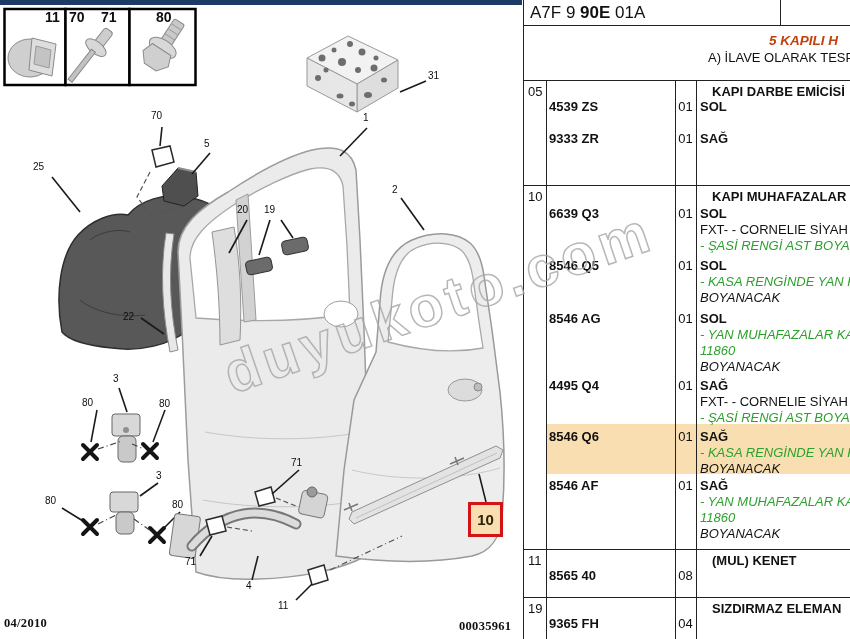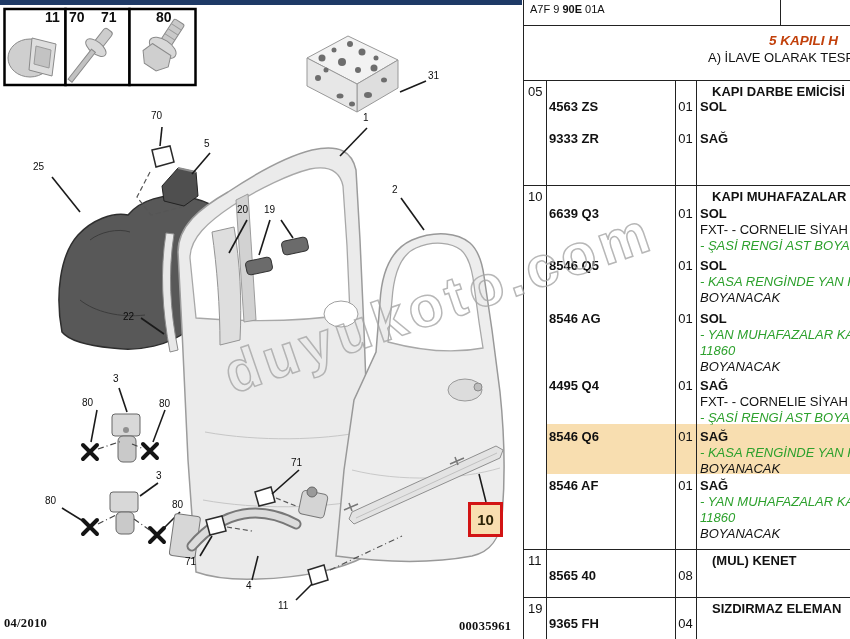--- a/index.html
+++ b/index.html
@@ -17,21 +17,21 @@
           font-weight:bold;font-size:15px;color:#2b2305;}
   .footnote{position:absolute;font-weight:bold;font-size:12.5px;color:#111;letter-spacing:.3px;font-family:Liberation Serif, serif;}
   .watermark{position:absolute;left:226px;top:342px;font-size:57px;font-weight:bold;letter-spacing:5px;
              color:transparent;-webkit-text-stroke:1.5px #a6a6a6;transform:rotate(-19deg);
              transform-origin:0 50%;white-space:nowrap;opacity:.8;pointer-events:none;z-index:6;}
 
   
   .rpanel{position:absolute;left:523px;top:0;width:327px;height:639px;border-left:1.5px solid #222;
           font-size:13px;box-sizing:content-box;}
   .hdrcell{position:absolute;left:0;top:0;width:327px;height:25px;border-bottom:1.5px solid #222;}
-  .hdrtext{position:absolute;left:6px;top:3px;font-size:11px;white-space:nowrap;}
+  .hdrtext{position:absolute;left:6px;top:3px;font-size:17px;white-space:nowrap;}
   .hdrdiv{position:absolute;left:256px;top:0;height:25px;border-left:1.5px solid #222;}
   .greentitle{position:absolute;left:245px;top:33px;color:#c2410c;font-style:italic;font-weight:bold;
               font-size:13.5px;white-space:nowrap;}
   .subtitle{position:absolute;left:184px;top:50px;font-size:13px;white-space:nowrap;}
   .section{position:absolute;left:0;width:327px;border-top:1.5px solid #222;box-sizing:border-box;}
   .s05{top:80px;height:105px;} .s10{top:185px;height:364px;} .s11{top:549px;height:48px;} .s19{top:597px;height:42px;}
   .vline{position:absolute;top:0;bottom:0;width:0;border-left:1px solid #222;}
   .v1{left:22px}.v2{left:151px}.v3{left:172px}
   .ref{position:absolute;left:4px;top:3px;}
   .sec-title{position:absolute;left:176px;top:3px;font-weight:bold;white-space:nowrap;margin-left:12px;}
@@ -280,21 +280,21 @@
     <div class="greentitle">5 KAPILI H</div>
     <div class="subtitle">A) İLAVE OLARAK TESP</div>
 
     <div class="section s05">
       <div class="vline v1"></div>
       <div class="vline v2"></div>
       <div class="vline v3"></div>
       <span class="ref">05</span>
       <span class="sec-title">KAPI DARBE EMİCİSİ</span>
       <div class="entry" style="top:18px">
-        <span class="code">4563 ZS</span>
+        <span class="code">4539 ZS</span>
         <span class="qty">01</span>
         <div class="desc">
             <div class="dl b">SOL</div>
           </div>
       </div>
       <div class="entry" style="top:50px">
         <span class="code">9333 ZR</span>
         <span class="qty">01</span>
         <div class="desc">
             <div class="dl b">SAĞ</div>

